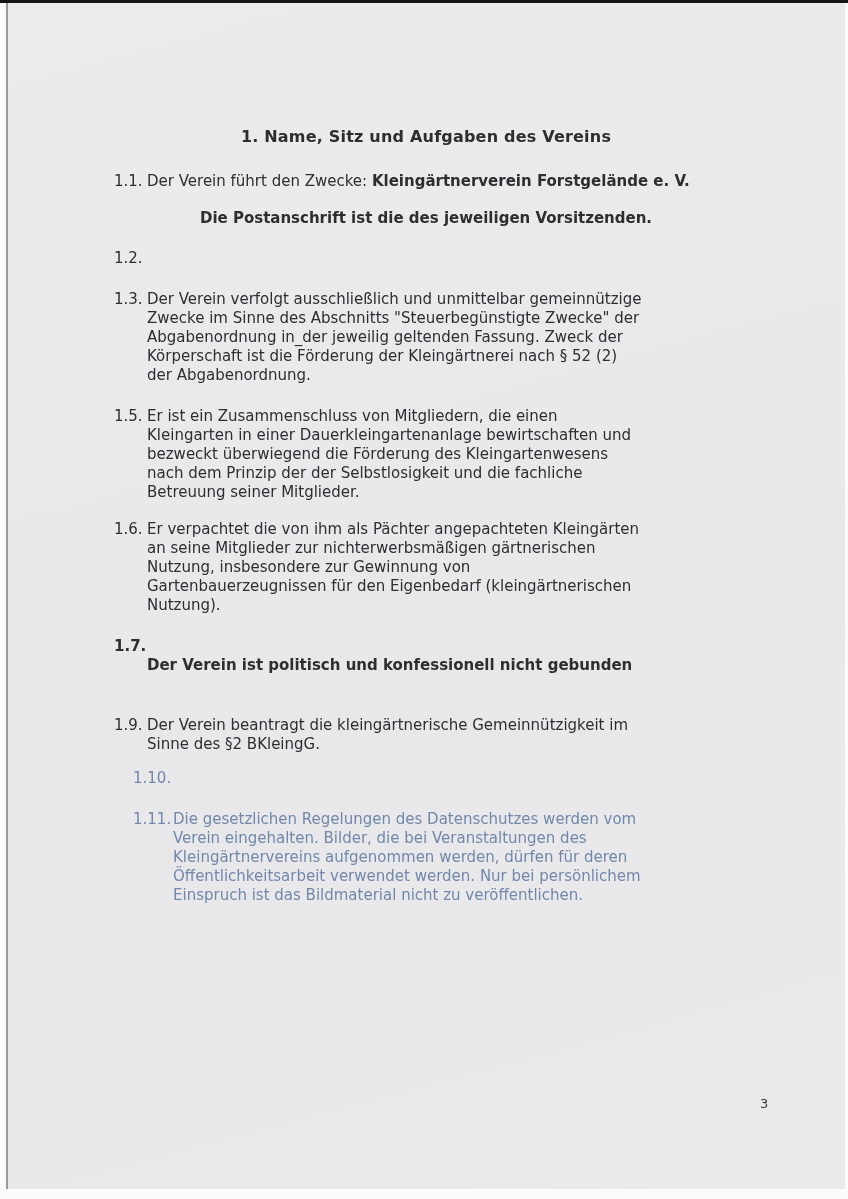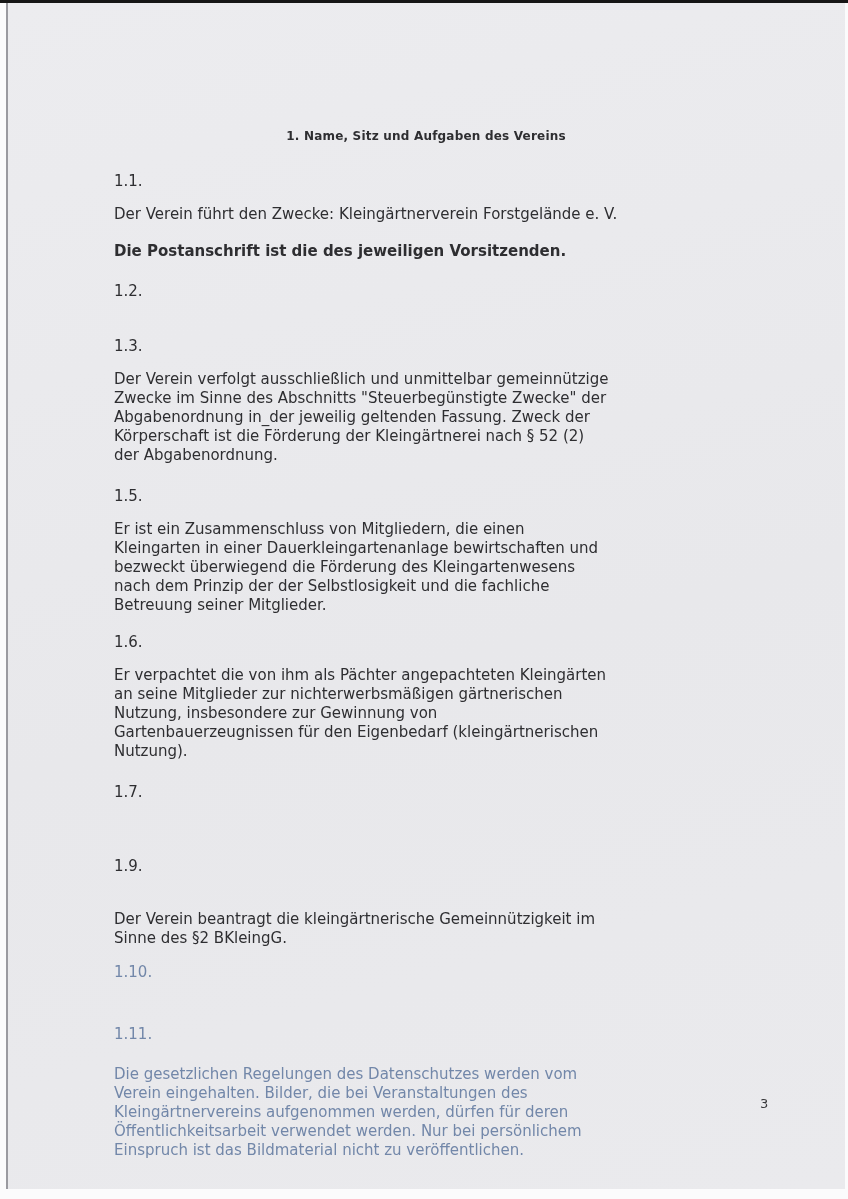--- a/index.html
+++ b/index.html
@@ -27,40 +27,40 @@
     background: linear-gradient(165deg, #ececef 0%, #e8e8eb 55%, #eaeaed 100%);
     color: #2e2e31;
     font-size: 15px;
     line-height: 19px;
   }
   .content {
     padding: 124px 107px 0 106px;
   }
   .heading {
     margin: 0 0 26px 0;
-    font-size: 12px;
+    font-size: 16px;
     font-weight: bold;
     text-align: center;
     letter-spacing: 0.2px;
   }
   .centered-bold {
     margin: 16px 0 21px 0;
     font-weight: bold;
+    text-align: center;
   }
   .item {
     display: flex;
     margin-bottom: 22px;
-    flex-direction: column;
   }
   .item .num { flex: 0 0 33px; }
-  .item.wide-num .num { flex: 0 0 40px; }
+  .item.wide-num .num { flex: 0 0 40px; margin-left: 19px; }
   .item .text { white-space: pre-line; }
   .mb18 { margin-bottom: 18px; }
-  .mb15 { margin-bottom: 15px; gap: 20px; }
-  .bold { font-weight: normal; }
+  .mb15 { margin-bottom: 15px; }
+  .bold { font-weight: bold; }
   .blue { color: #7287a9; }
   .underline { text-decoration: underline; }
   .page-number {
     position: absolute;
     left: 752px; top: 1091px;
     font-size: 13px;
     color: #3a3a3d;
   }
 </style>
 </head>
@@ -109,20 +109,21 @@
       <div class="text">Er verpachtet die von ihm als Pächter angepachteten Kleingärten
 an seine Mitglieder zur nichterwerbsmäßigen gärtnerischen
 Nutzung, insbesondere zur Gewinnung von
 Gartenbauerzeugnissen für den Eigenbedarf (kleingärtnerischen
 Nutzung).</div>
     </div>
 
     <div class="item bold">
       <span class="num">1.7.</span>
       <div class="text">
+        <div>Der Verein ist politisch und konfessionell nicht gebunden</div>
       </div>
     </div>
 
 
     <div class="item mb15">
       <span class="num">1.9.</span>
       <div class="text">Der Verein beantragt die kleingärtnerische Gemeinnützigkeit im
 Sinne des §2 BKleingG.</div>
     </div>
 

